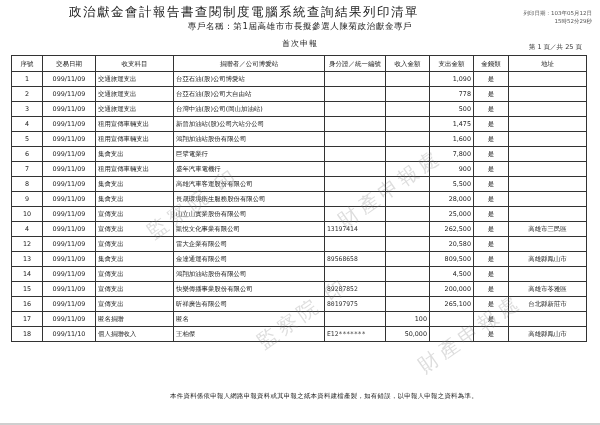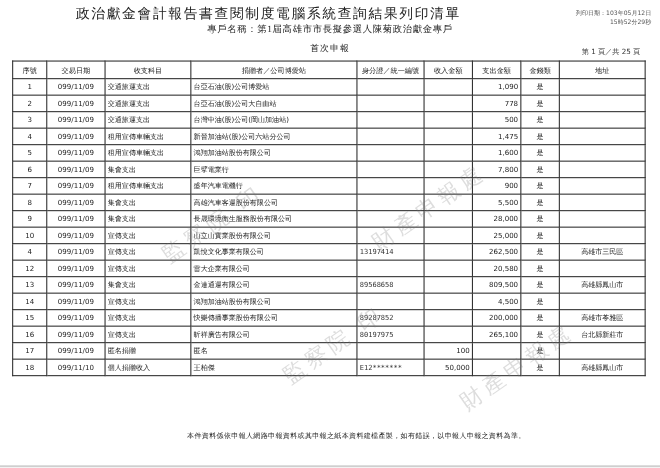--- a/index.html
+++ b/index.html
@@ -9,21 +9,21 @@
     font-family: "DejaVu Sans", "Liberation Sans", sans-serif;
     position: relative;
   }
   .title {
     position: absolute; top: 4px; left: 0; width: 488px;
     text-align: center; font-size: 12.5px; letter-spacing: 1.5px;
     font-family: "DejaVu Serif", "Liberation Serif", serif; color: #222;
   }
   .subtitle {
     position: absolute; top: 21px; left: 0; width: 600px;
-    text-align: center; font-size: 8.5px; letter-spacing: 0.6px; color: #222; font-family: Liberation Serif, serif;
+    text-align: center; font-size: 8.5px; letter-spacing: 0.6px; color: #222;
   }
   .subtitle2 {
     position: absolute; top: 38px; left: 0; width: 600px;
     text-align: center; font-size: 8px; letter-spacing: 1px; color: #222;
   }
   .printinfo {
     position: absolute; top: 9px; right: 8px;
     font-size: 5.5px; line-height: 8px; color: #555; text-align: right;
   }
   .pageinfo {

